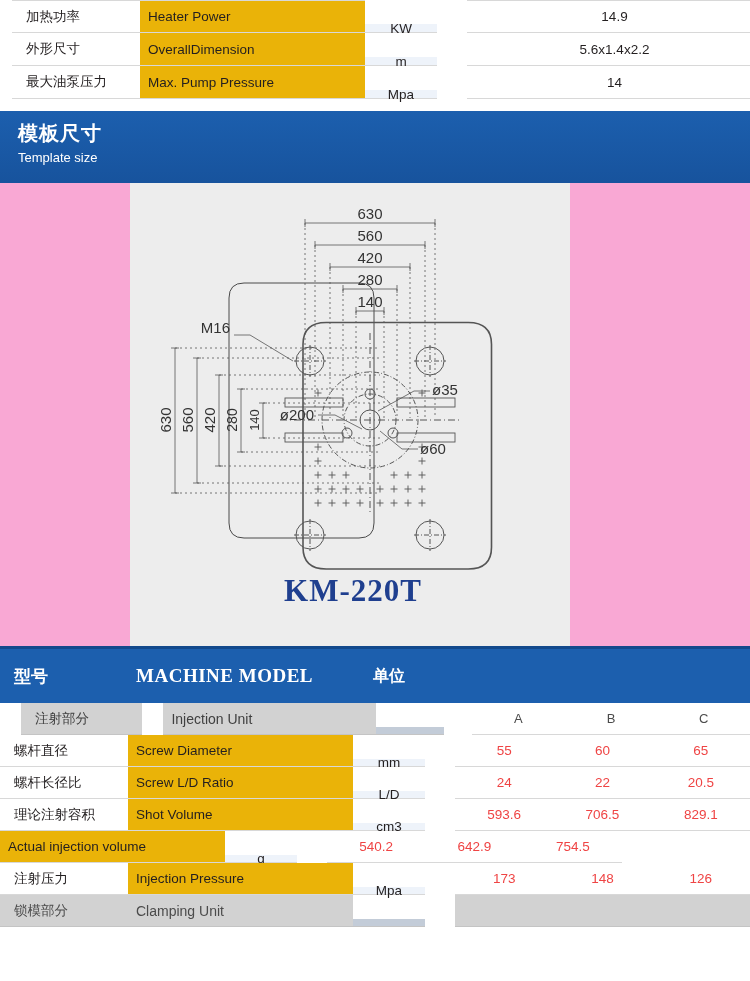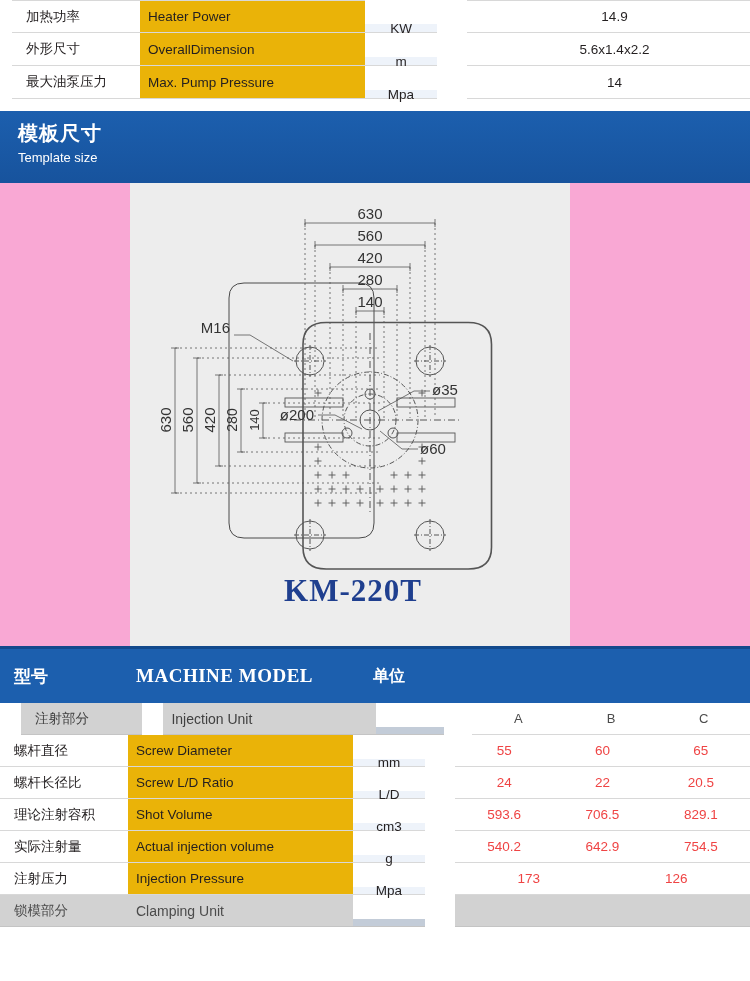--- a/index.html
+++ b/index.html
@@ -502,38 +502,38 @@
     <div class="cell-unit">cm3</div>
     <div class="gap"></div>
     <div class="val3">
       <div>593.6</div>
       <div>706.5</div>
       <div>829.1</div>
     </div>
   </div>
 
   <div class="row">
-    <div class="cell-cn">实际注射量</div>
     <div class="cell-en">Actual injection volume</div>
     <div class="cell-unit">g</div>
     <div class="gap"></div>
     <div class="val3">
       <div>540.2</div>
       <div>642.9</div>
       <div>754.5</div>
     </div>
   </div>
 
   <div class="row">
     <div class="cell-cn">注射压力</div>
     <div class="cell-en">Injection Pressure</div>
     <div class="cell-unit">Mpa</div>
     <div class="gap"></div>
     <div class="val3">
       <div>173</div>
+      <div>148</div>
       <div>126</div>
     </div>
   </div>
 
   <div class="row group">
     <div class="cell-cn">锁模部分</div>
     <div class="cell-en">Clamping Unit</div>
     <div class="cell-unit"></div>
     <div class="gap"></div>
     <div class="cell-val"></div>

